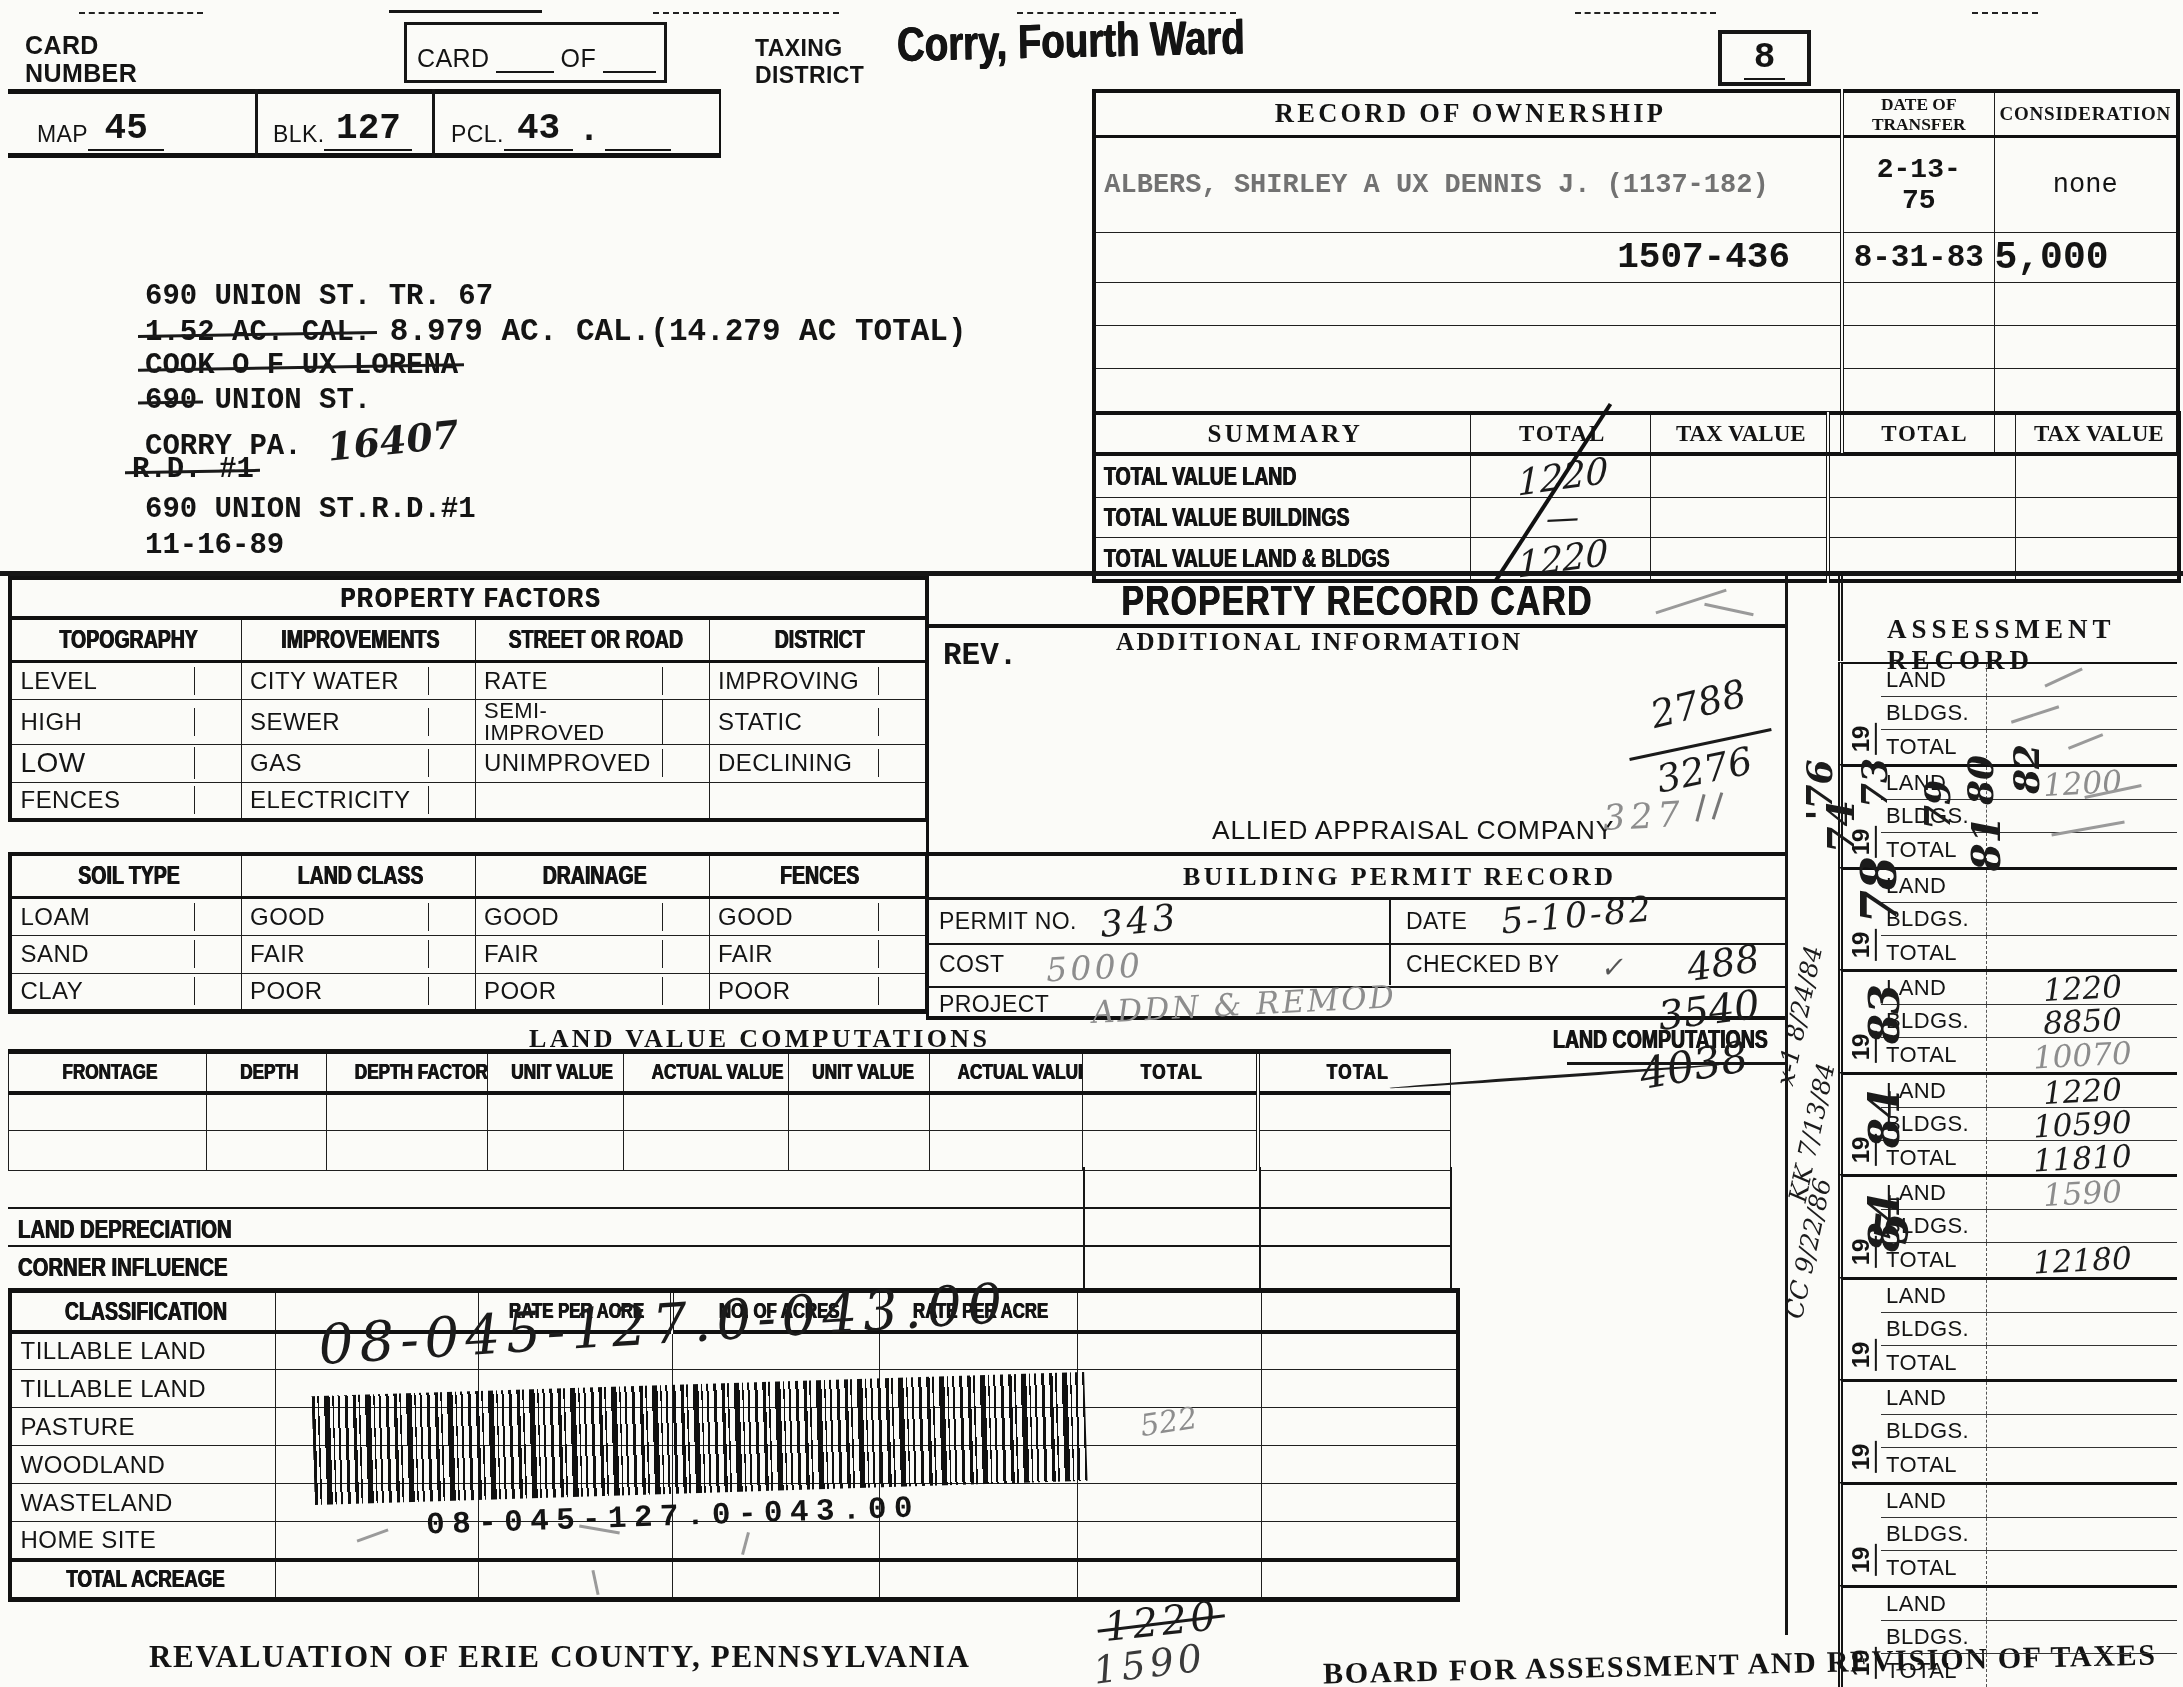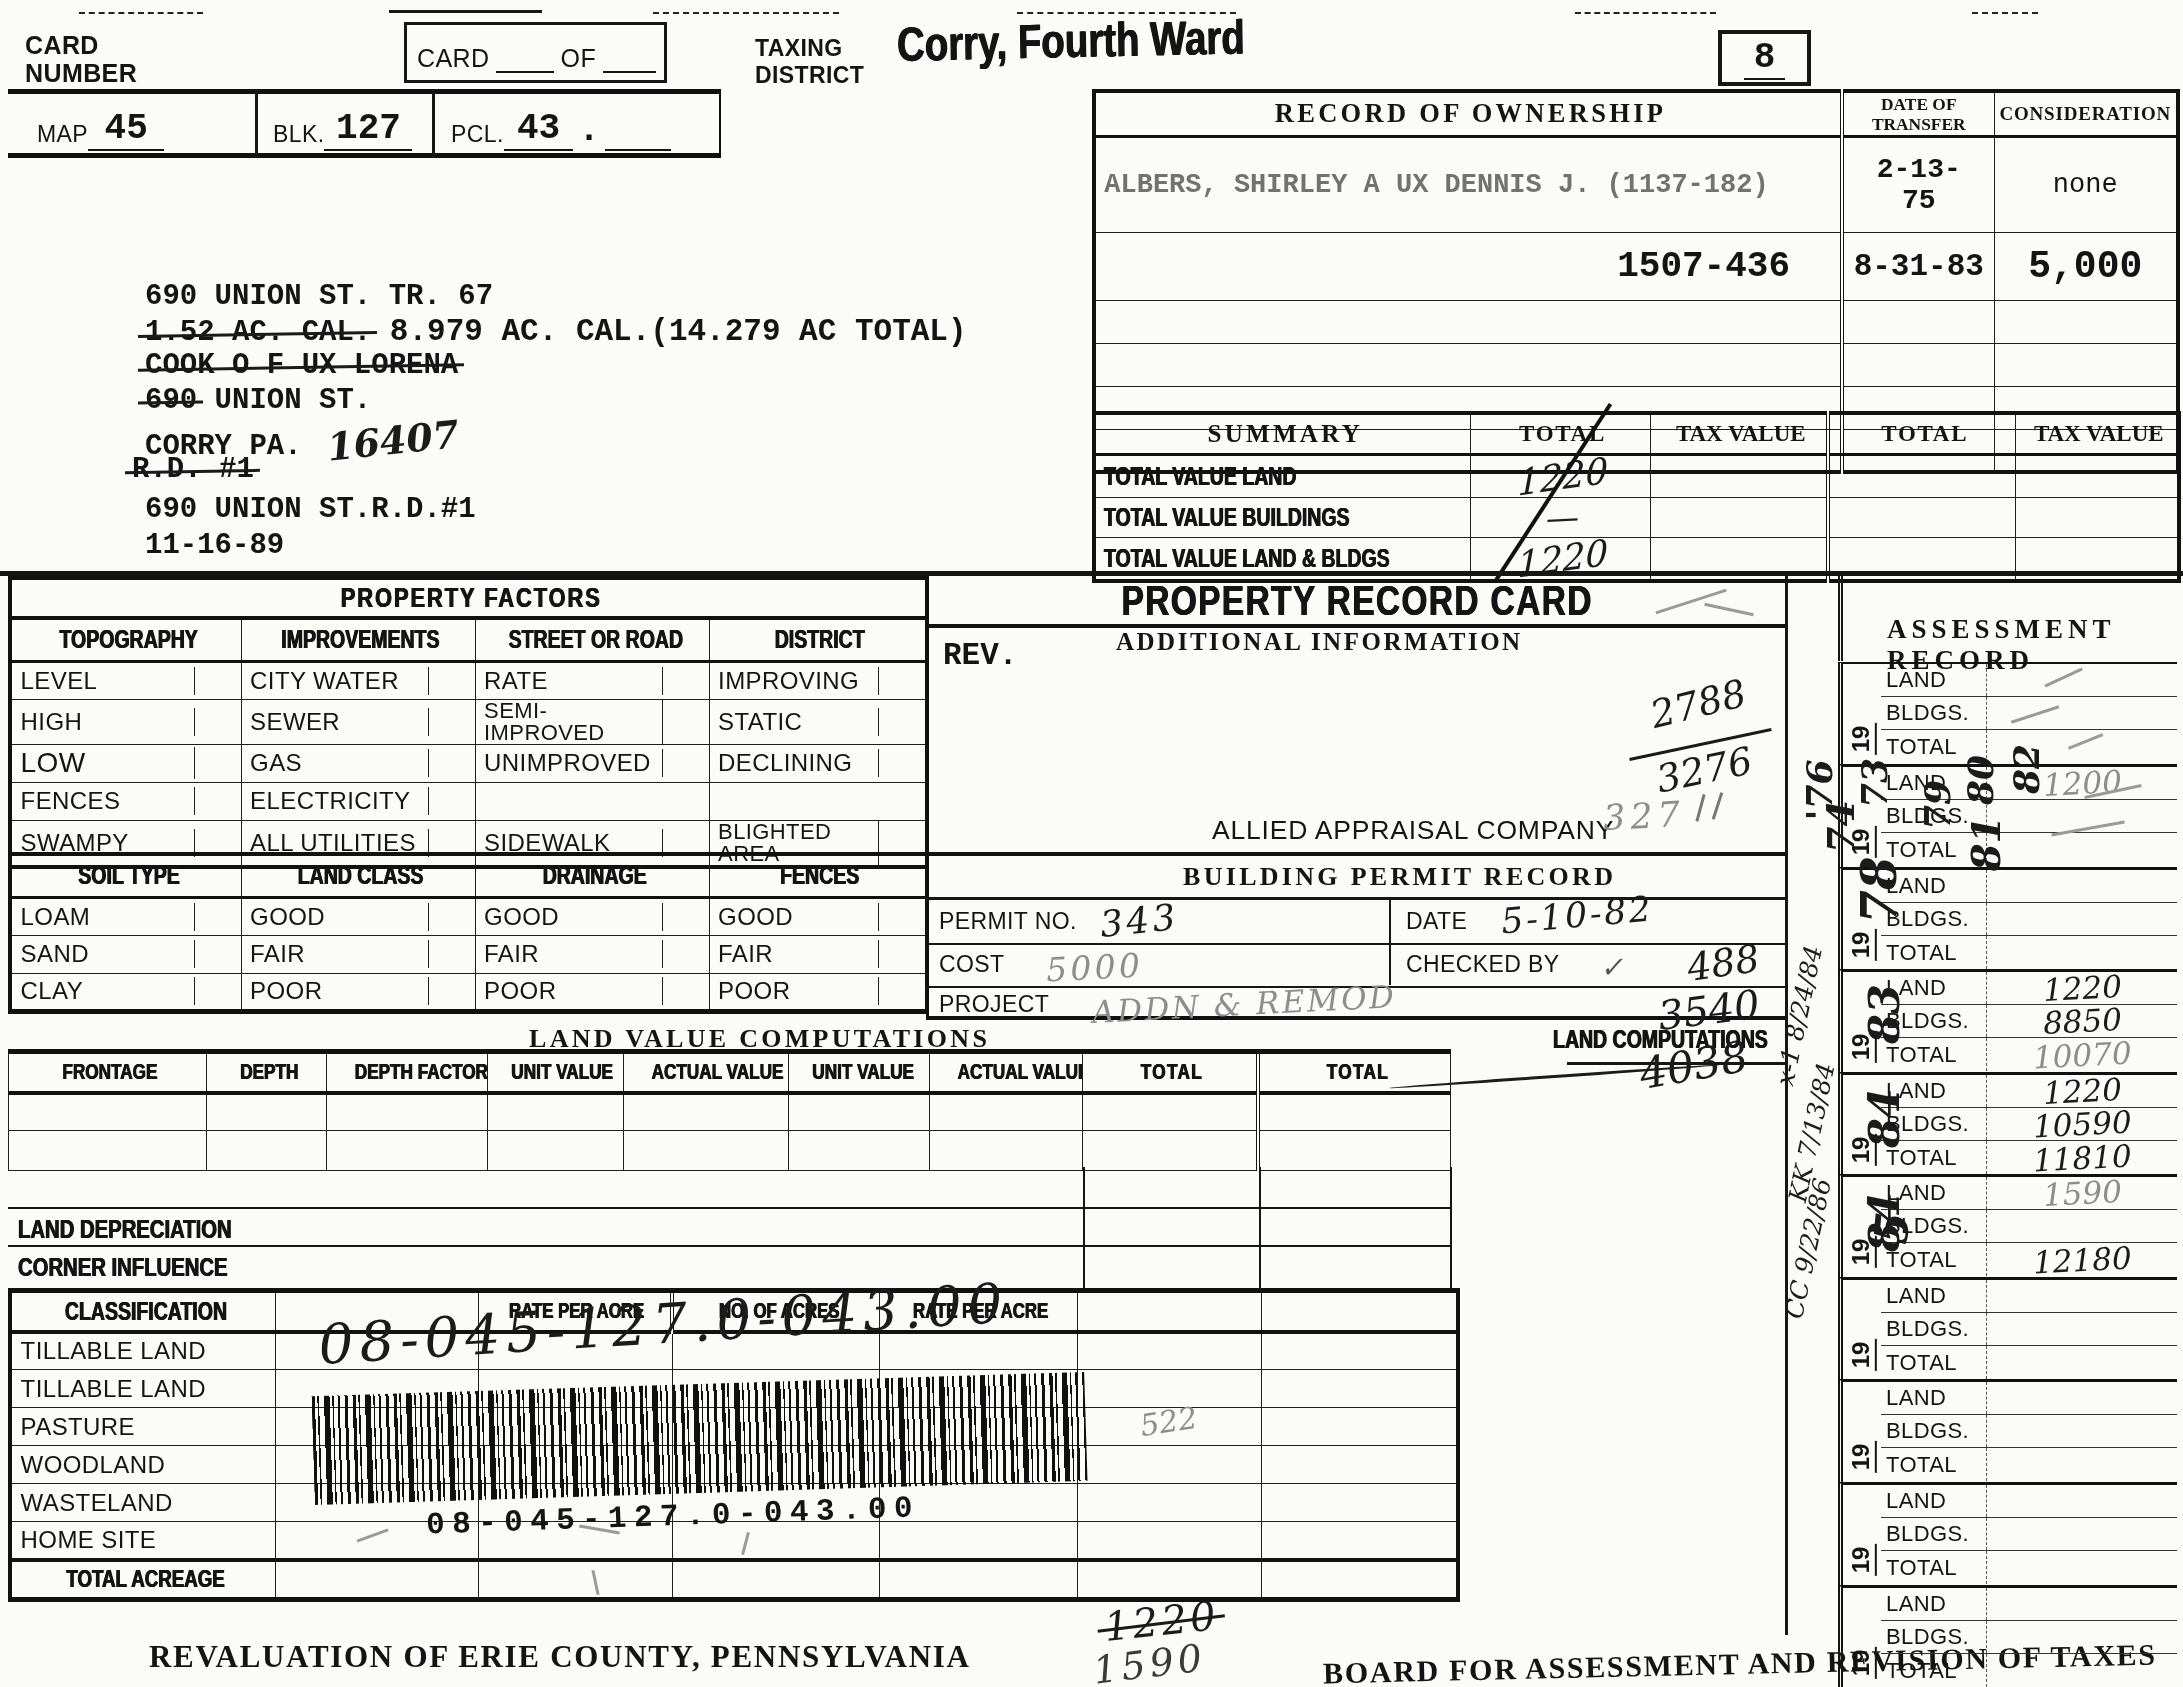--- a/index.html
+++ b/index.html
@@ -129,21 +129,21 @@
       <td style="text-align:center;border-bottom:3.3px solid #111;padding:0"><span class="serif" style="font-size:19px;letter-spacing:0.8px">CONSIDERATION</span></td>
     </tr>
     <tr style="height:53px">
       <td><span class="type fade" style="font-size:27px">ALBERS, SHIRLEY A UX DENNIS J. (1137-182)</span></td>
       <td style="border-left:4.1px double #161616;text-align:center;padding:16px"><span class="type" style="font-size:28px">2-13-75</span></td>
       <td style="text-align:center;padding:0"><span class="type" style="font-size:27px;font-weight:400">none</span></td>
     </tr>
     <tr style="height:50px">
       <td style="text-align:right;padding-right:50px"><span class="type" style="font-size:36px">1507-436</span></td>
       <td style="border-left:4.1px double #161616;text-align:center;padding:0"><span class="type" style="font-size:31px">8-31-83</span></td>
-      <td style="text-align:center;padding:12px"><span class="type" style="font-size:38px">5,000</span></td>
+      <td style="padding:0"><span class="type" style="font-size:38px">5,000</span></td>
     </tr>
     <tr style="height:43px">
           <td></td>
           <td style="border-left:4.1px double #161616"></td>
           <td></td>
         </tr>
     <tr style="height:43px">
           <td></td>
           <td style="border-left:4.1px double #161616"></td>
           <td></td>
@@ -318,46 +318,20 @@
           </td>
       <td>
             <div class="cellwrap">
               <span class="plain" style="font-size:24px"></span>
               <span class="cb"></span>
             </div>
           </td>
       <td>
             <div class="cellwrap">
               <span class="plain" style="font-size:24px"></span>
-              <span class="cb"></span>
-            </div>
-          </td>
-    </tr>
-    <tr style="height:38px">
-      <td style="border-bottom:4.1px solid #111">
-            <div class="cellwrap">
-              <span class="plain" style="font-size:24px">SWAMPY</span>
-              <span class="cb"></span>
-            </div>
-          </td>
-      <td style="border-bottom:4.1px solid #111">
-            <div class="cellwrap">
-              <span class="plain" style="font-size:24px">ALL UTILITIES</span>
-              <span class="cb"></span>
-            </div>
-          </td>
-      <td style="border-bottom:4.1px solid #111">
-            <div class="cellwrap">
-              <span class="plain" style="font-size:24px">SIDEWALK</span>
-              <span class="cb"></span>
-            </div>
-          </td>
-      <td style="border-bottom:4.1px solid #111">
-            <div class="cellwrap">
-              <span class="plain" style="font-size:22px;width:124px;line-height:22px">BLIGHTED AREA</span>
               <span class="cb"></span>
             </div>
           </td>
     </tr>
   </tbody>
     </table>
 
   
   <table class="tb" style="left:8.3px;top:852px;width:916px;border-bottom:5px solid #111">
     <colgroup>

